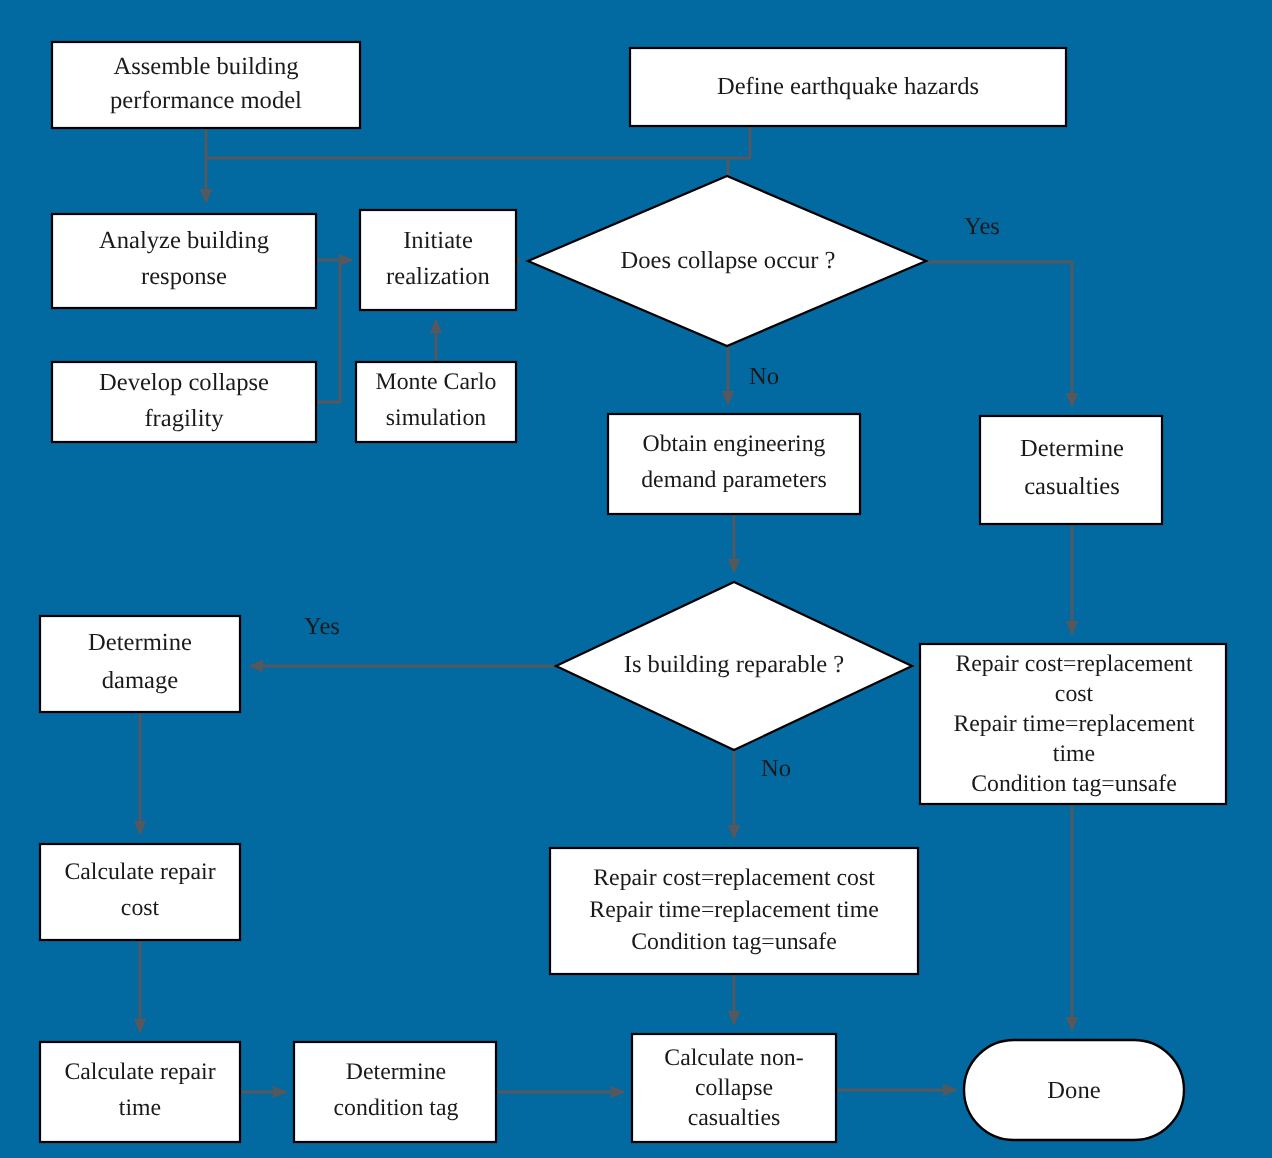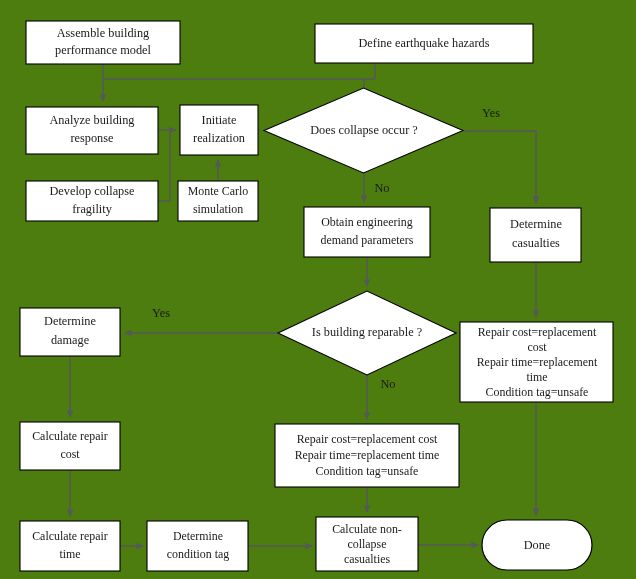--- a/index.html
+++ b/index.html
@@ -4,21 +4,21 @@
 <style>
   html, body {
     margin: 0;
     padding: 0;
     background: #ffffff;
   }
   #chart-root {
     position: relative;
     width: 636px;
     height: 579px;
-    background: #4d7c0f;
+    background: #0369a1;
     font-family: "Liberation Serif", "DejaVu Serif", serif;
     overflow: hidden;
   }
   svg#flow {
     position: absolute;
     left: 0;
     top: 0;
     width: 636px;
     height: 579px;
   }

